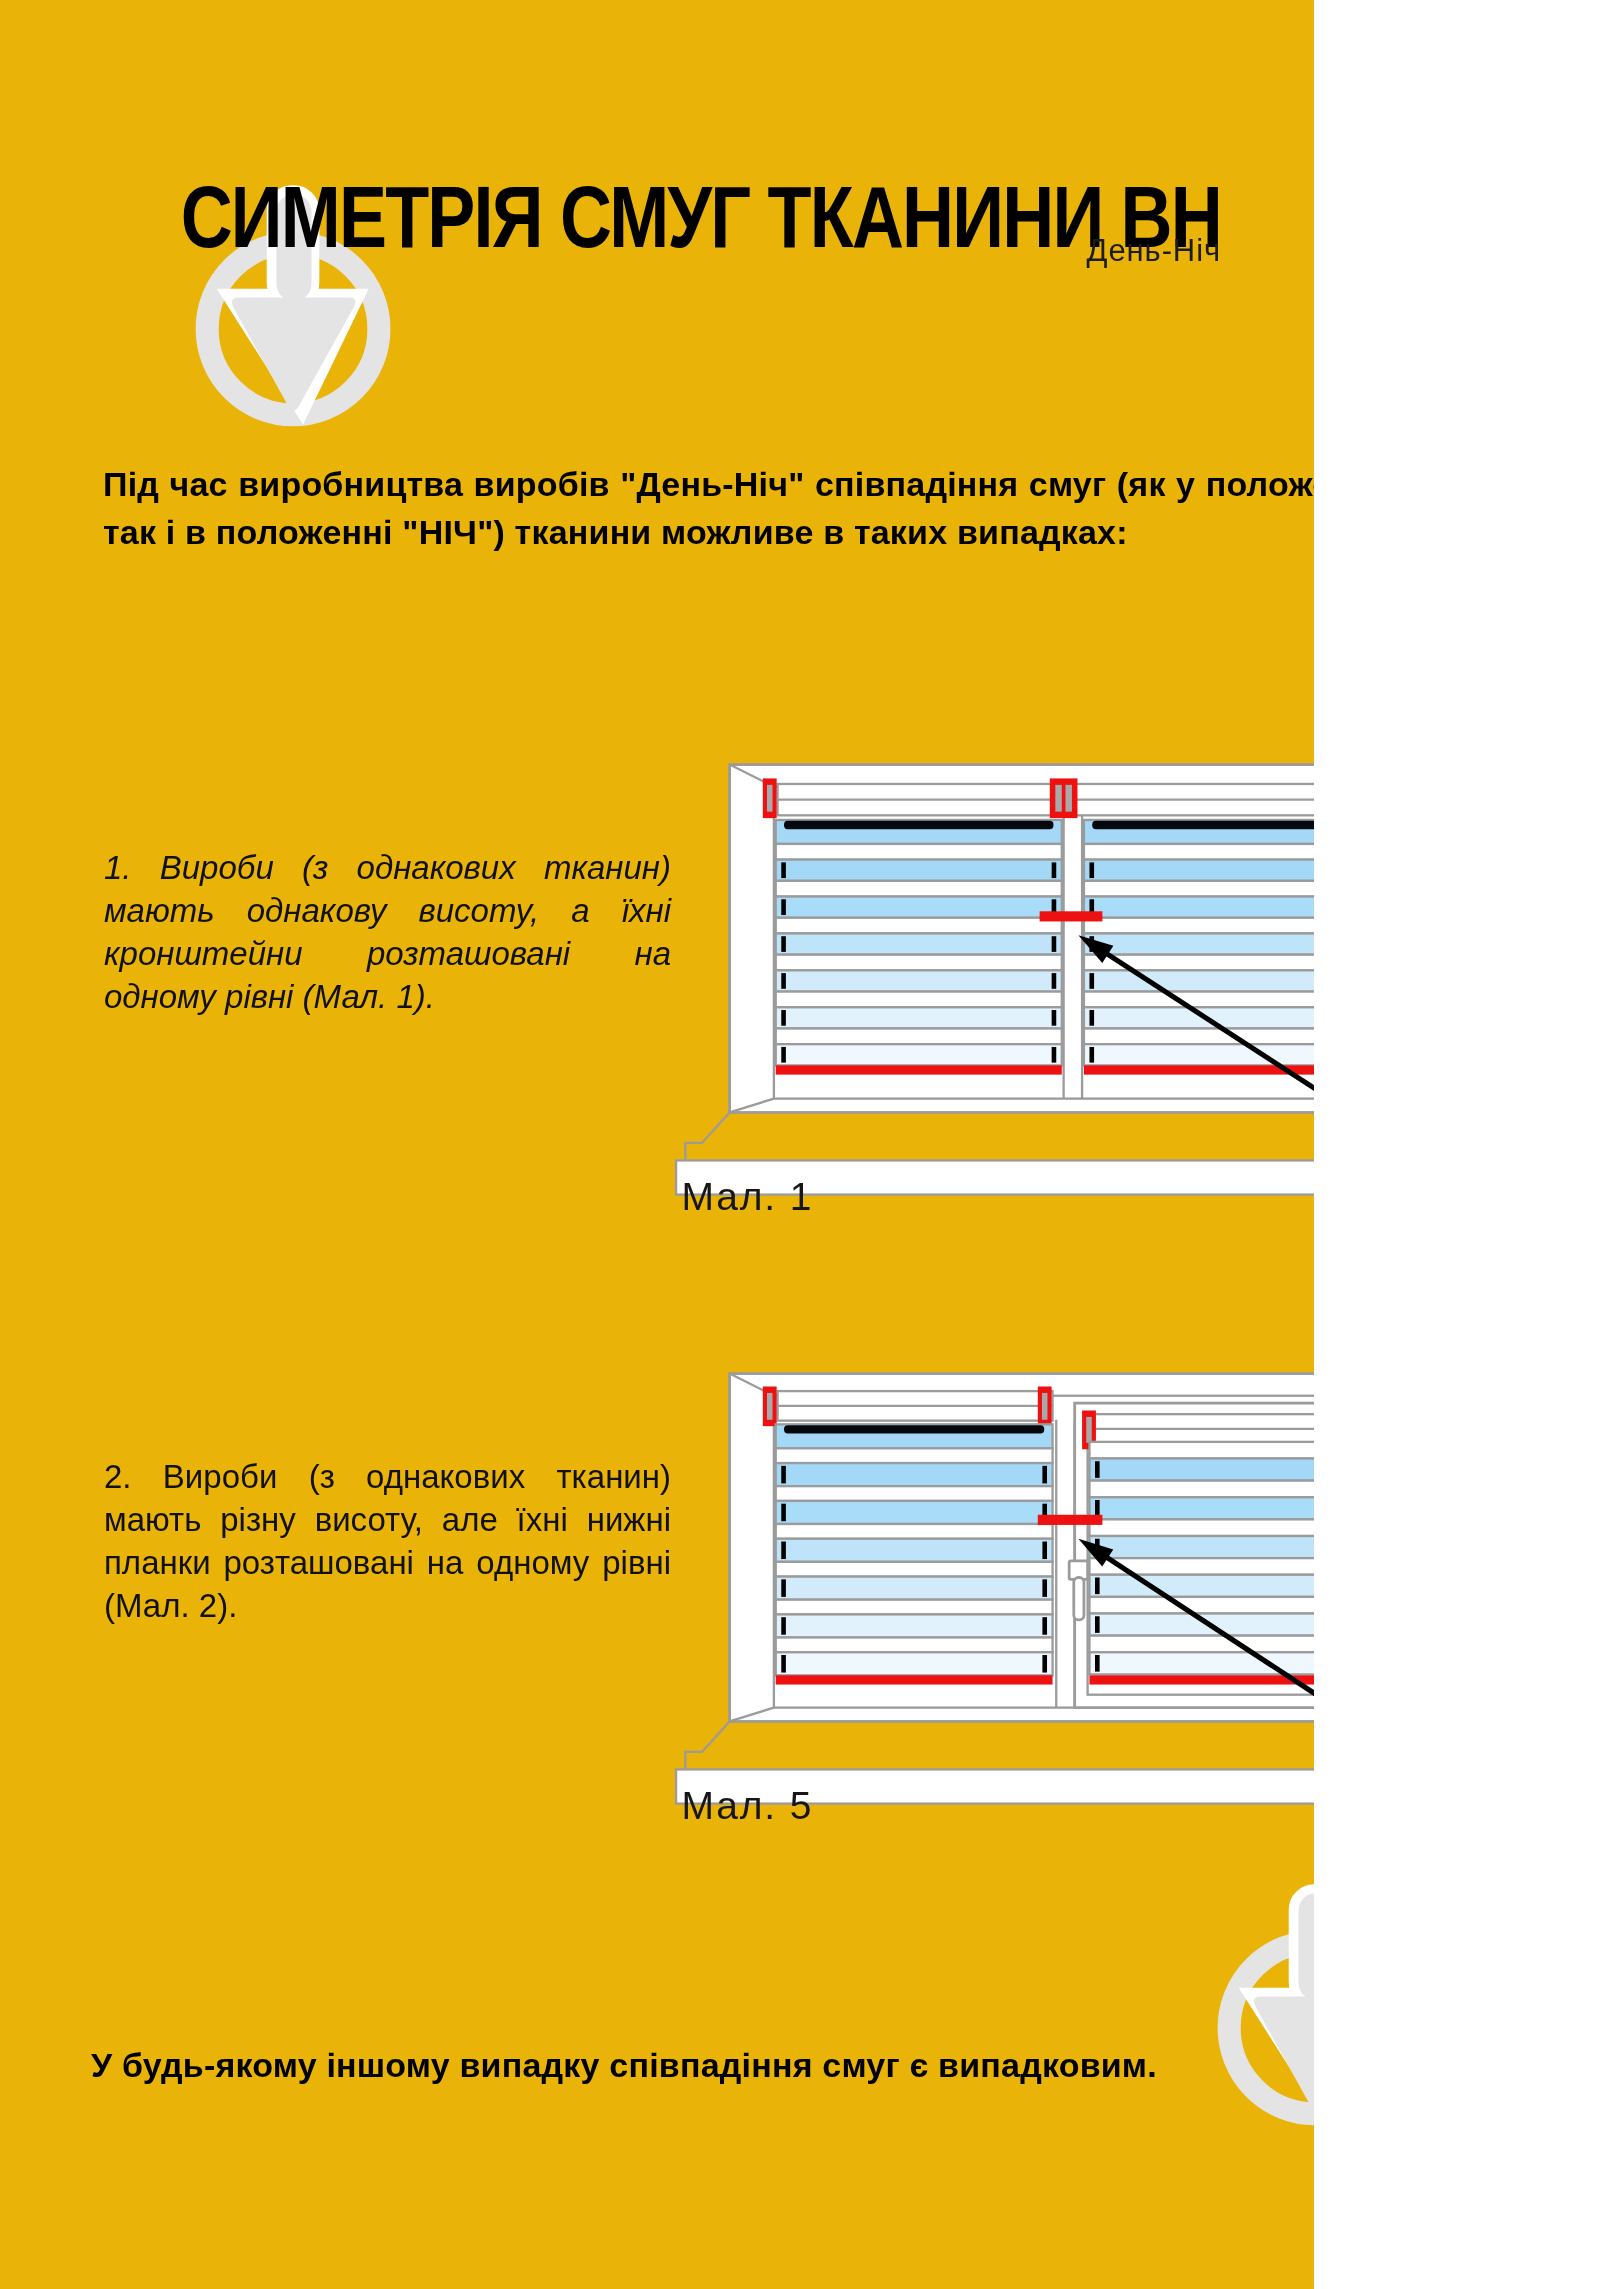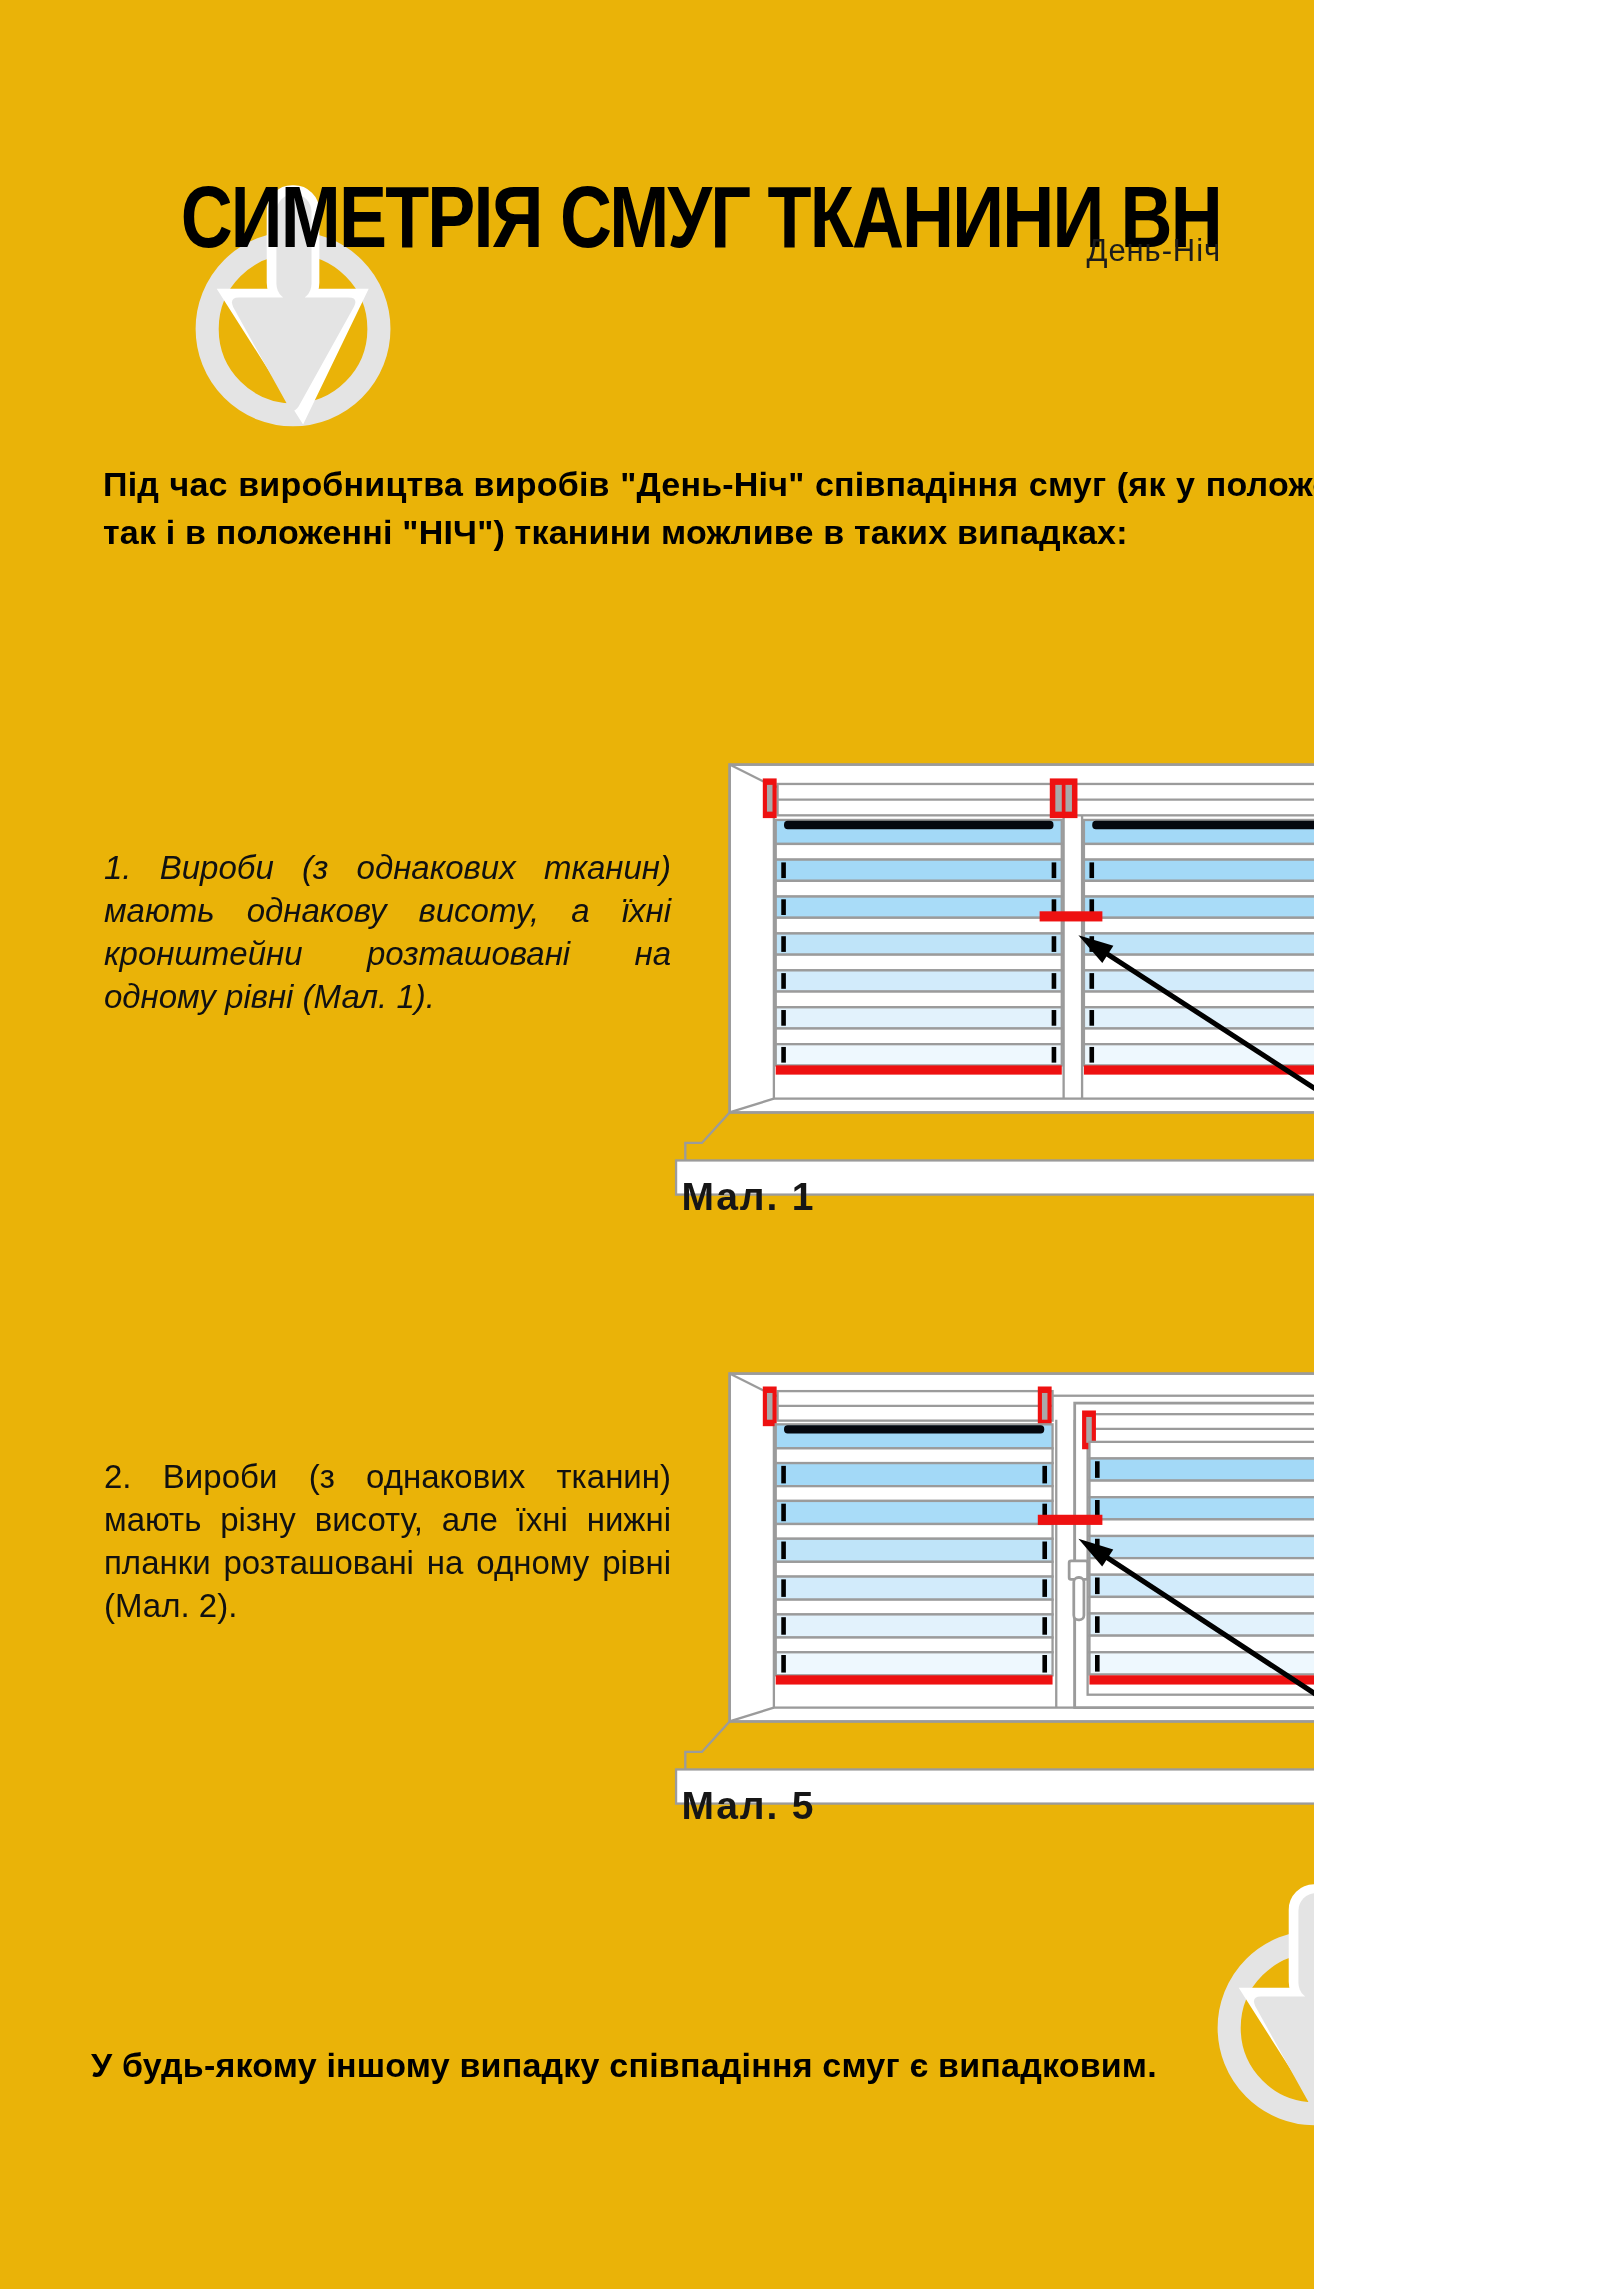--- a/index.html
+++ b/index.html
@@ -8,21 +8,21 @@
   .abs{position:absolute;}
   .title{right:93px;top:118px;font-size:72px;font-weight:bold;letter-spacing:-1.8px;
          transform:scaleY(1.22);transform-origin:top right;white-space:nowrap;}
   .subtitle{right:93px;top:233px;font-size:31px;letter-spacing:0.9px;color:#1c1c1c;}
   .intro{left:103px;top:426px;width:1429px;font-size:34px;font-weight:bold;
          line-height:1.42;text-align:justify;letter-spacing:0.2px;}
   .closing{left:91px;top:2012px;width:1200px;font-size:34px;font-weight:bold;letter-spacing:0.2px;}
   .item{width:567px;font-size:33px;line-height:1.30;text-align:justify;color:#111;}
   .item1{left:104px;top:814px;font-style:italic;}
   .item2{left:104px;top:1423px;}
-  .figure{width:872px;height:517px;font-weight:bold;}
+  .figure{width:872px;height:517px;}
   .fig1{left:665px;top:734px;}
   .fig2{left:665px;top:1343px;}
   .fig-canvas{position:absolute;left:0;top:0;width:872px;height:517px;}
   .caption{position:absolute;left:16.6px;top:441px;font-size:39px;letter-spacing:1.8px;color:#161616;}
   .wm{position:absolute;}
   .wm1{left:185px;top:183px;}
   .wm2{left:1207px;top:1882px;}
 </style>
 </head>
 <body>

